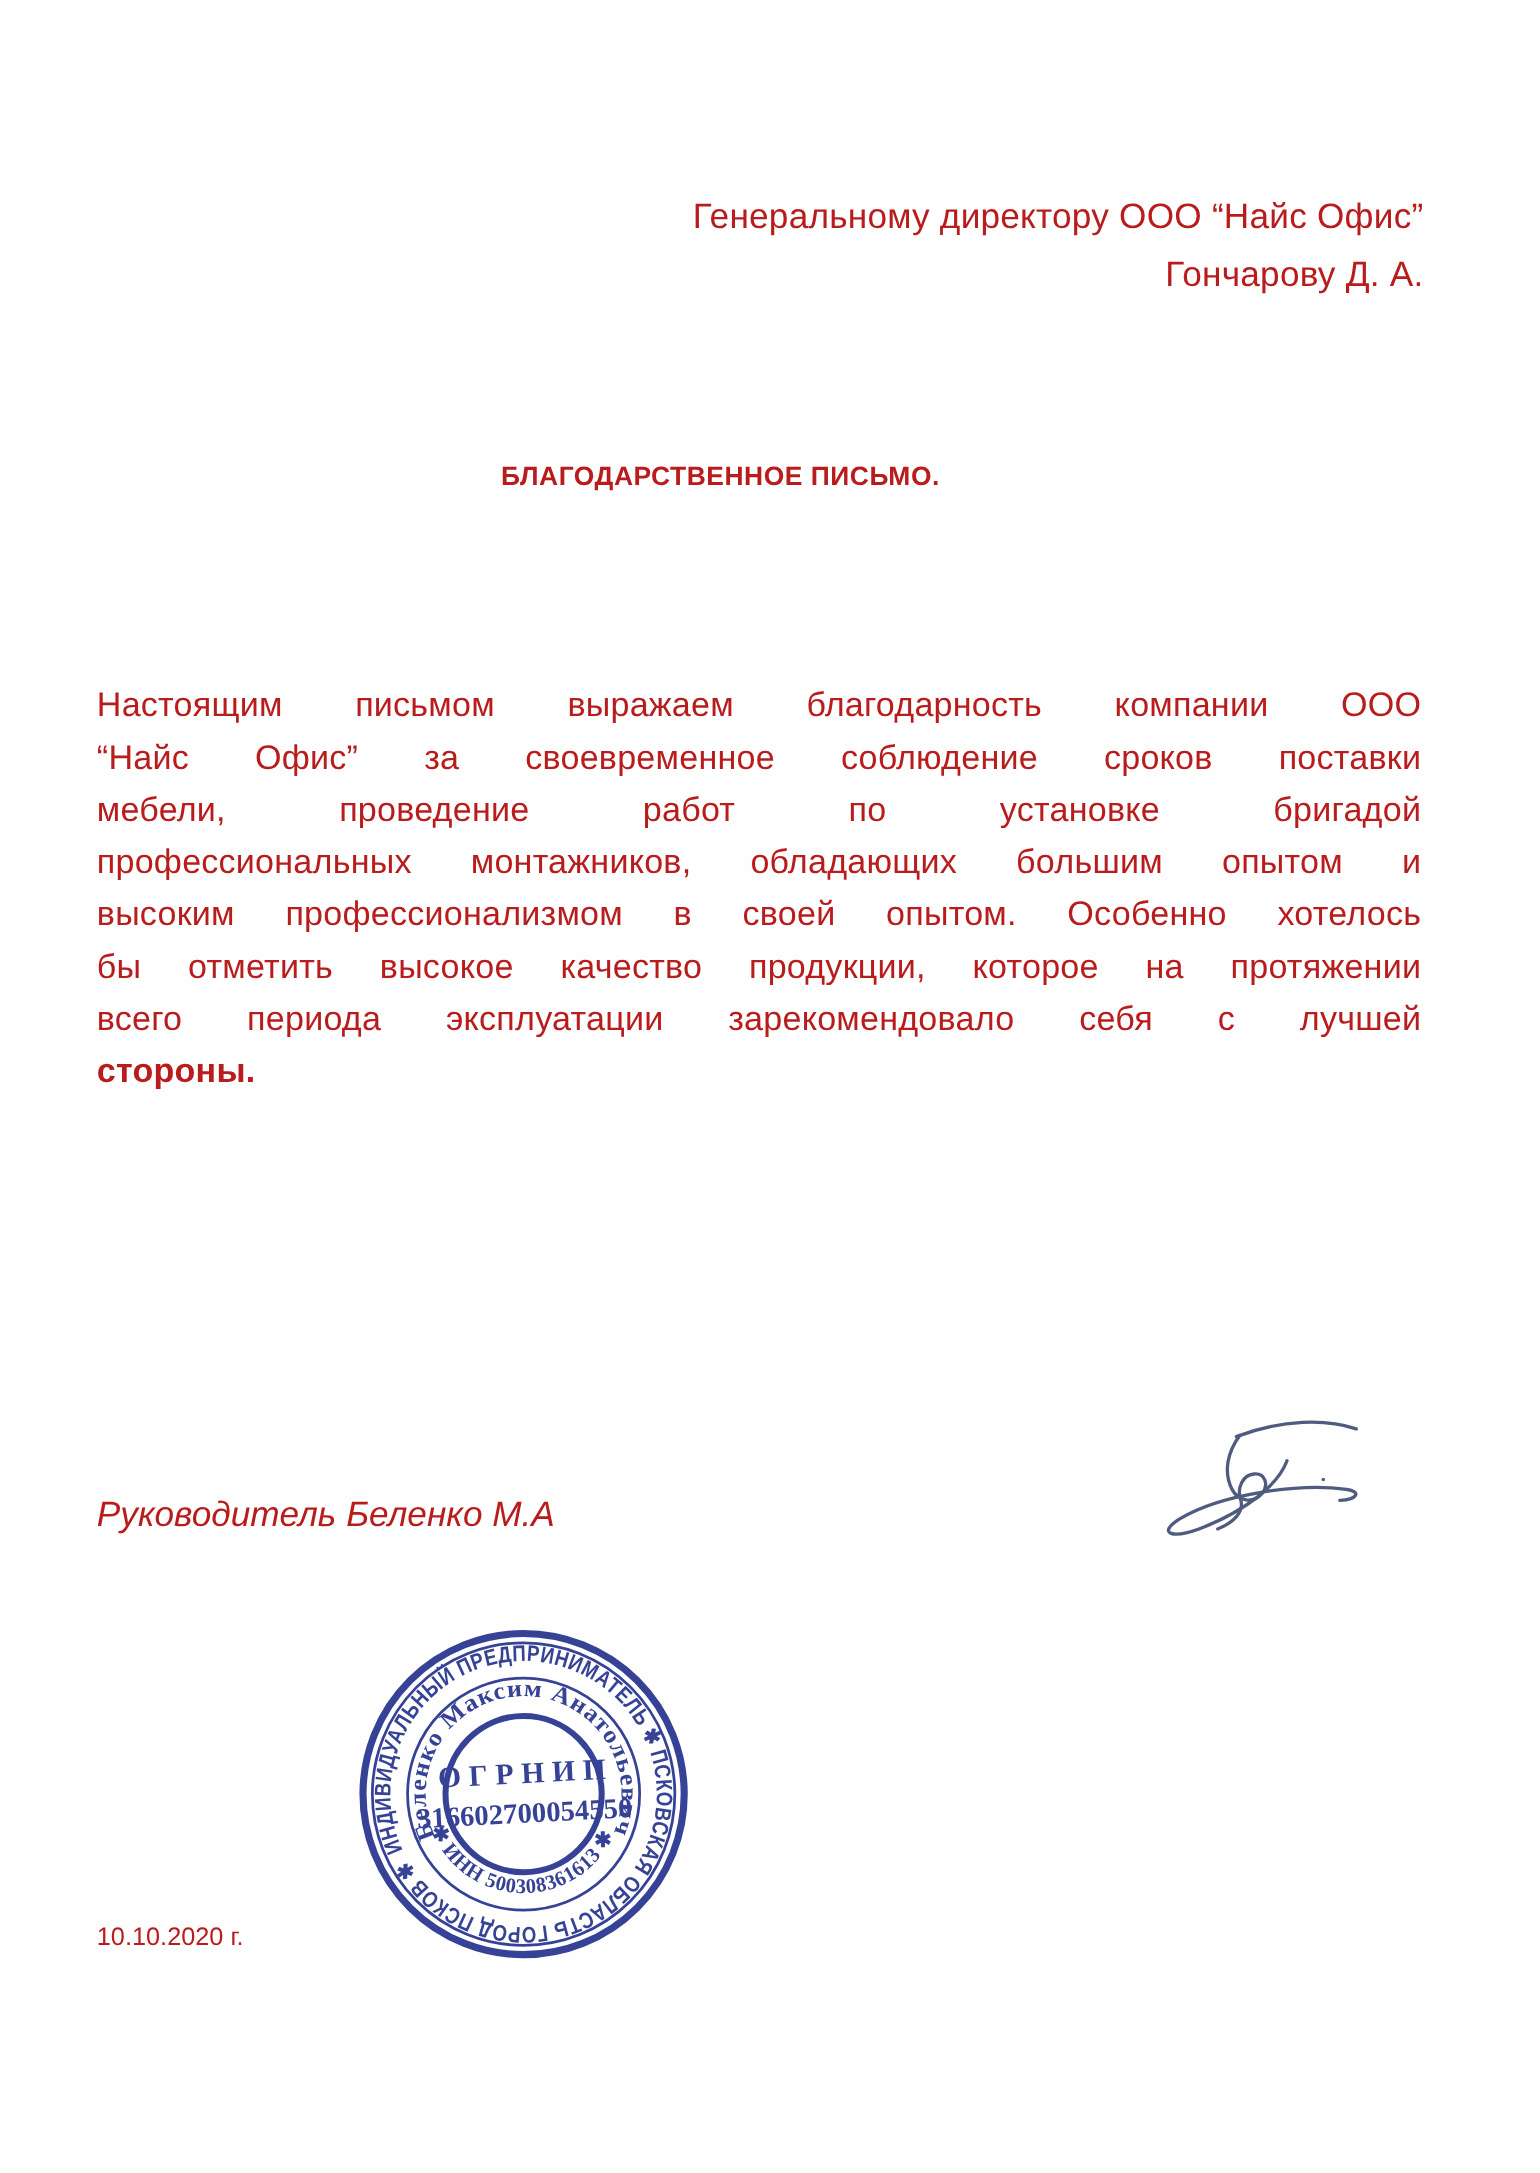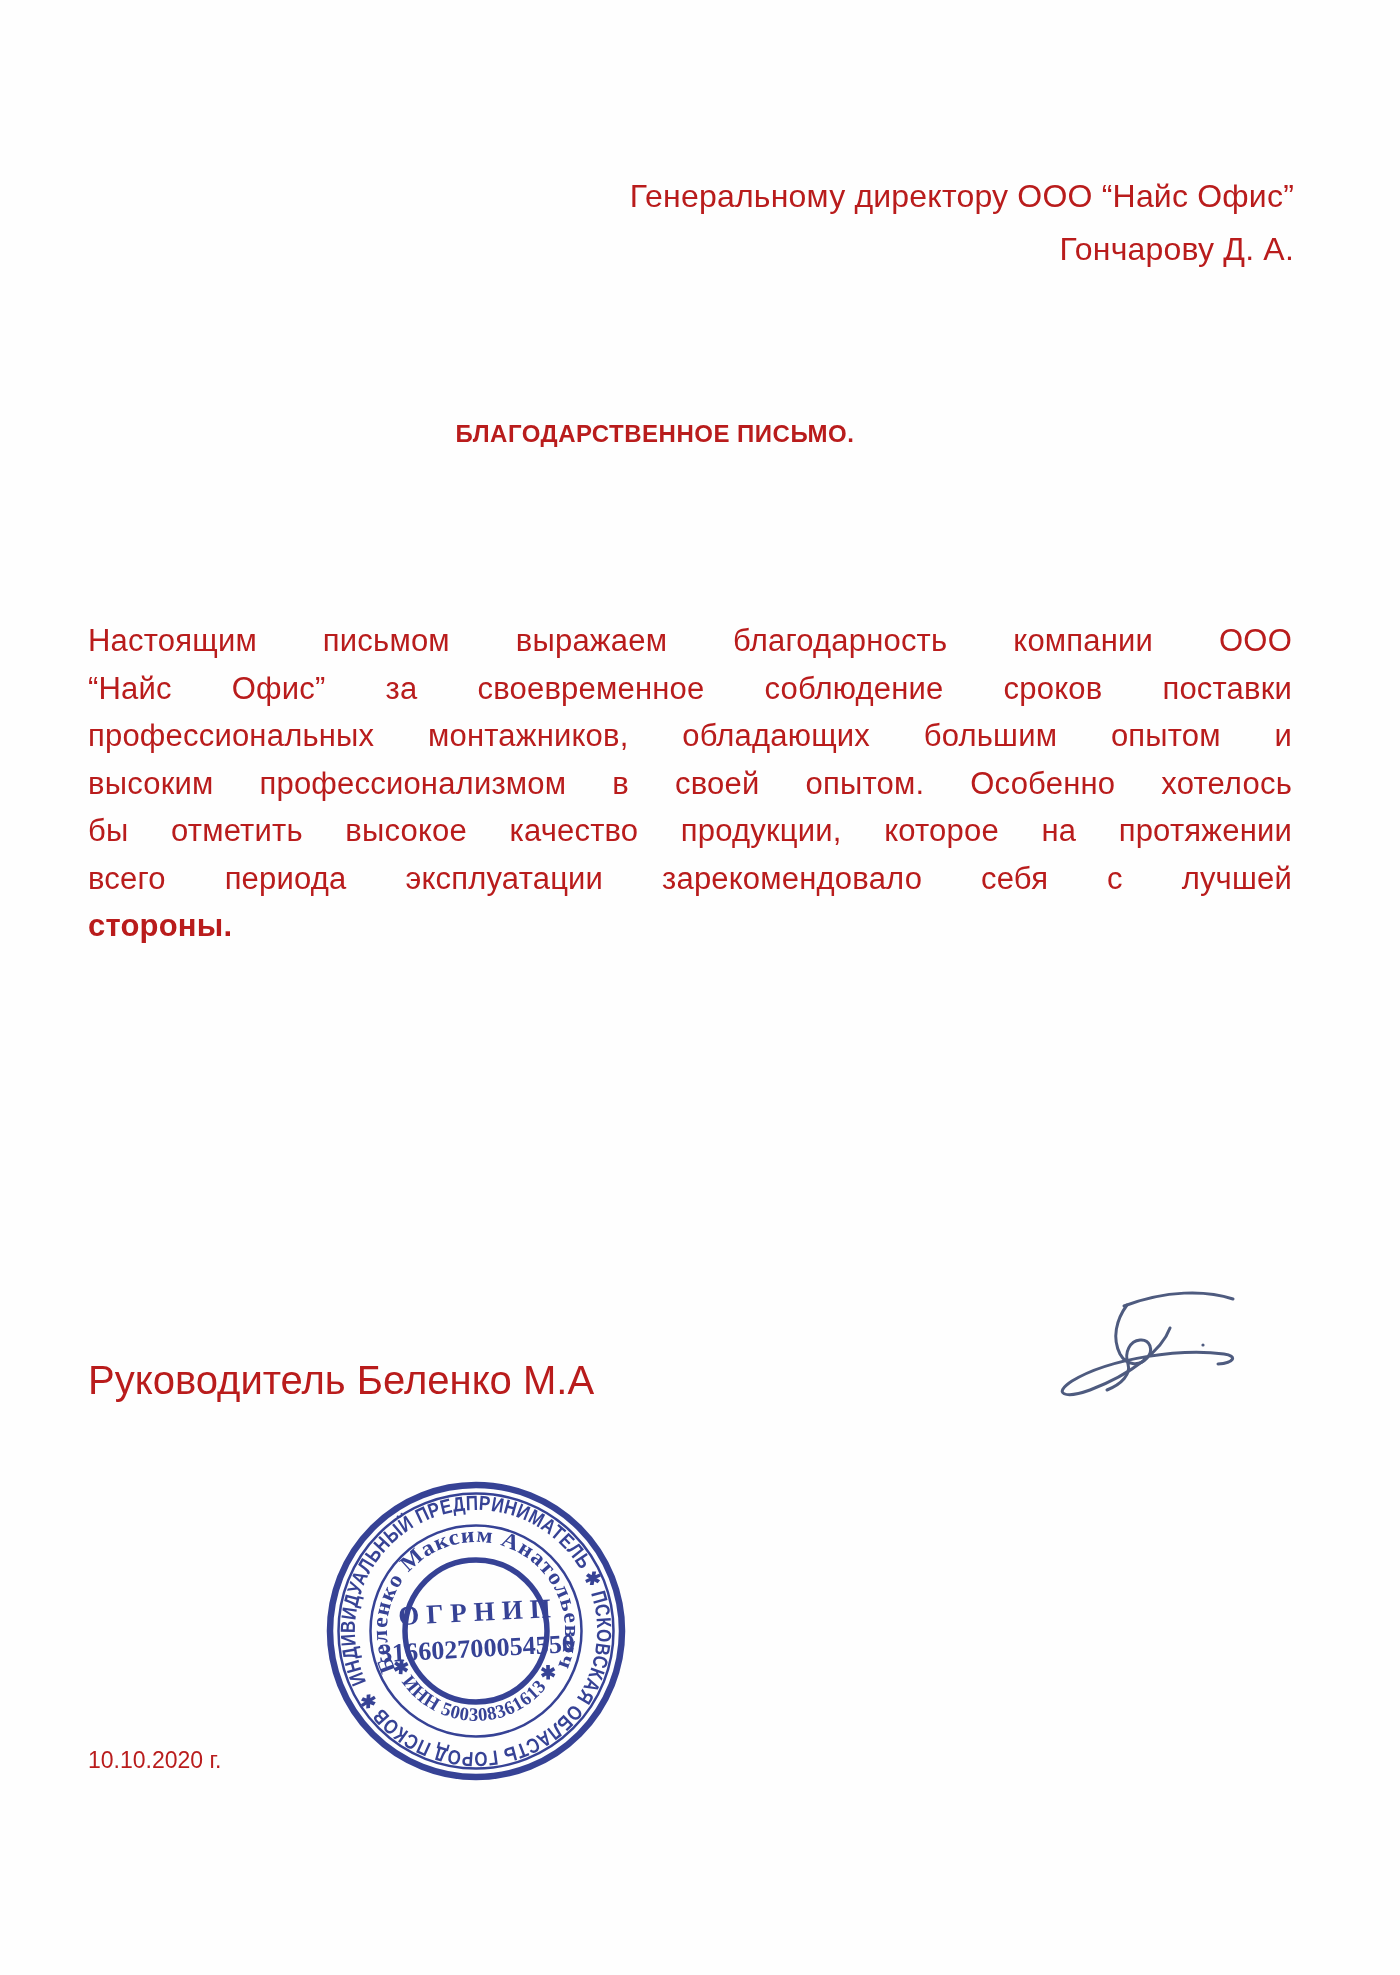--- a/index.html
+++ b/index.html
@@ -35,21 +35,22 @@
     letter-spacing:0.2px;
   }
   .body-line { text-align:justify; text-align-last:justify; }
   .body-line.last { text-align-last:left;font-weight:bold; }
   .closing {
     position:absolute; top:1075px; left:88px;
     font-size:32px; line-height:53px;
   }
   .manager {
     position:absolute; top:1358px; left:88px;
-    font-size:40px;
+    font-size:32px;
+    font-style:italic;
   }
   .date {
     position:absolute; top:1747px; left:88px;
     font-size:23px;
   }
   .signature-svg {
     position:absolute; left:1010px; top:1268px;
     width:240px; height:130px;
   }
   .stamp-svg {
@@ -67,20 +68,21 @@
     <div>Генеральному директору ООО “Найс Офис”</div>
     <div>Гончарову Д. А.</div>
   </div>
 
   <div class="title">БЛАГОДАРСТВЕННОЕ ПИСЬМО.</div>
 
 
   <div class="body-text">
     <div class="body-line">Настоящим письмом выражаем благодарность компании ООО</div>
     <div class="body-line">“Найс Офис” за своевременное соблюдение сроков поставки</div>
+    <div class="body-line">мебели, проведение работ по установке бригадой</div>
     <div class="body-line">профессиональных монтажников, обладающих большим опытом и</div>
     <div class="body-line">высоким профессионализмом в своей опытом. Особенно хотелось</div>
     <div class="body-line">бы отметить высокое качество продукции, которое на протяжении</div>
     <div class="body-line">всего периода эксплуатации зарекомендовало себя с лучшей</div>
     <div class="body-line last">стороны.</div>
   </div>
 
   <div class="closing">
   </div>
 

